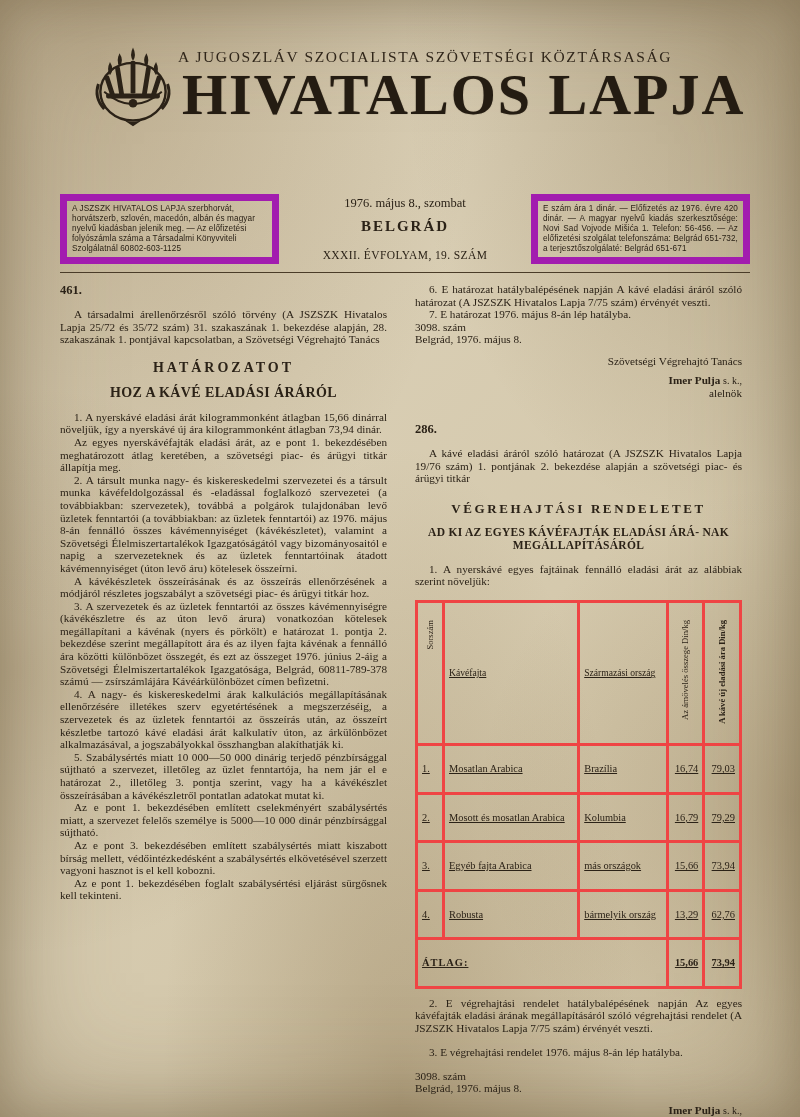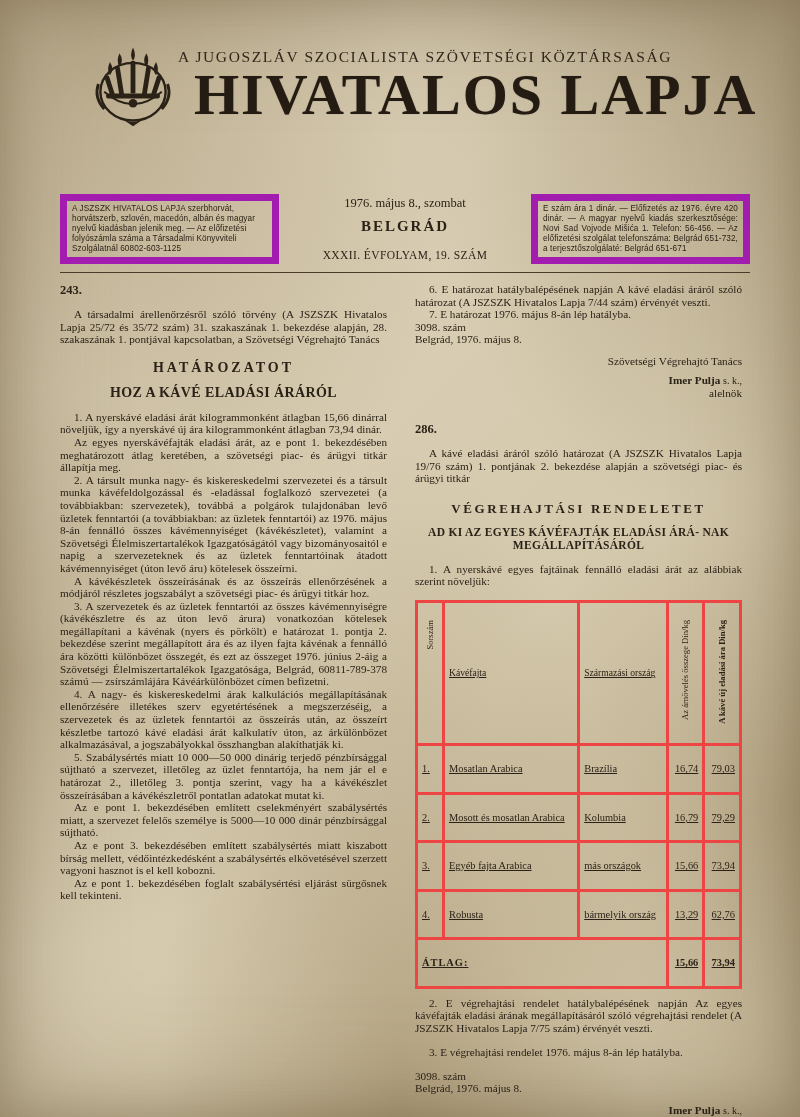--- a/index.html
+++ b/index.html
@@ -43,21 +43,20 @@
     color:#30261a;
     white-space:nowrap;
   }
   .bigtitle{
     position:absolute;left:122px;top:48px;
     font-size:58px;line-height:58px;letter-spacing:2px;
     font-family:"Liberation Serif", serif;
     font-weight:bold;color:#241c12;
     white-space:nowrap;
     text-shadow:0 0 1px rgba(40,30,18,.4);
-    margin-left:12px;
   }
   
   .infobar{
     position:relative;display:flex;justify-content:space-between;
     margin-top:6px;
   }
   .box{
     border:7px solid #a21caf;
     padding:3px 5px;
     font-size:8.2px;line-height:10px;
@@ -194,40 +193,40 @@
       <div class="d3">XXXII. ÉVFOLYAM, 19. SZÁM</div>
     </div>
     <div class="box box-right">E szám ára 1 dinár. — Előfizetés az 1976. évre 420 dinár. — A magyar nyelvű kiadás szerkesztősége: Novi Sad Vojvode Mišića 1. Telefon: 56-456. — Az előfizetési szolgálat telefonszáma: Belgrád 651-732, a terjesztőszolgálaté: Belgrád 651-671</div>
   </div>
 
   <div class="rule"></div>
 
   <div class="cols">
 
     <div class="col left">
-      <div class="artnum">243.</div>
+      <div class="artnum">461.</div>
       <p class="t">A társadalmi árellenőrzésről szóló törvény (A JSZSZK Hivatalos Lapja 25/72 és 35/72 szám) 31. szakaszának 1. bekezdése alapján, 28. szakaszának 1. pontjával kapcsolatban, a Szövetségi Végrehajtó Tanács</p>
 
       <div class="h-deter">HATÁROZATOT</div>
       <div class="h-sub">HOZ A KÁVÉ ELADÁSI ÁRÁRÓL</div>
 
       <p class="t">1. A nyerskávé eladási árát kilogrammonként átlagban 15,66 dinárral növeljük, így a nyerskávé új ára kilogrammonként átlagban 73,94 dinár.</p>
       <p class="t">Az egyes nyerskávéfajták eladási árát, az e pont 1. bekezdésében meghatározott átlag keretében, a szövetségi piac- és árügyi titkár állapítja meg.</p>
       <p class="t">2. A társult munka nagy- és kiskereskedelmi szervezetei és a társult munka kávéfeldolgozással és -eladással foglalkozó szervezetei (a továbbiakban: szervezetek), továbbá a polgárok tulajdonában levő üzletek fenntartói (a továbbiakban: az üzletek fenntartói) az 1976. május 8-án fennálló összes kávémennyiséget (kávékészletet), valamint a Szövetségi Élelmiszertartalékok Igazgatóságától vagy bizományosaitól e napig a szervezeteknek és az üzletek fenntartóinak átadott kávémennyiséget (úton levő áru) kötelesek összeírni.</p>
       <p class="t">A kávékészletek összeírásának és az összeírás ellenőrzésének a módjáról részletes jogszabályt a szövetségi piac- és árügyi titkár hoz.</p>
       <p class="t">3. A szervezetek és az üzletek fenntartói az összes kávémennyiségre (kávékészletre és az úton levő árura) vonatkozóan kötelesek megállapítani a kávénak (nyers és pörkölt) e határozat 1. pontja 2. bekezdése szerint megállapított ára és az ilyen fajta kávénak a fennálló ára közötti különbözet összegét, és ezt az összeget 1976. június 2-áig a Szövetségi Élelmiszertartalékok Igazgatósága, Belgrád, 60811-789-378 számú — zsírszámlájára Kávéárkülönbözet címen befizetni.</p>
       <p class="t">4. A nagy- és kiskereskedelmi árak kalkulációs megállapításának ellenőrzésére illetékes szerv egyetértésének a megszerzéséig, a szervezetek és az üzletek fenntartói az összeírás után, az összeírt készletbe tartozó kávé eladási árát kalkulatív úton, az árkülönbözet alkalmazásával, a jogszabályokkal összhangban alakíthatják ki.</p>
       <p class="t">5. Szabálysértés miatt 10 000—50 000 dinárig terjedő pénzbírsággal sújtható a szervezet, illetőleg az üzlet fenntartója, ha nem jár el e határozat 2., illetőleg 3. pontja szerint, vagy ha a kávékészlet összeírásában a kávékészletről pontatlan adatokat mutat ki.</p>
       <p class="t">Az e pont 1. bekezdésében említett cselekményért szabálysértés miatt, a szervezet felelős személye is 5000—10 000 dinár pénzbírsággal sújtható.</p>
       <p class="t">Az e pont 3. bekezdésében említett szabálysértés miatt kiszabott bírság mellett, védőintézkedésként a szabálysértés elkövetésével szerzett vagyoni hasznot is el kell kobozni.</p>
       <p class="t">Az e pont 1. bekezdésében foglalt szabálysértési eljárást sürgősnek kell tekinteni.</p>
     </div>
 
     <div class="col right">
-      <p class="t">6. E határozat hatálybalépésének napján A kávé eladási áráról szóló határozat (A JSZSZK Hivatalos Lapja 7/44 szám) érvényét veszti.</p>
+      <p class="t">6. E határozat hatálybalépésének napján A kávé eladási áráról szóló határozat (A JSZSZK Hivatalos Lapja 7/75 szám) érvényét veszti.</p>
       <p class="t">7. E határozat 1976. május 8-án lép hatályba.</p>
 
       <p class="t noind blk">3098. szám</p>
       <p class="t noind">Belgrád, 1976. május 8.</p>
 
       <div class="sig blk">
         <div>Szövetségi Végrehajtó Tanács</div>
         <div style="margin-top:6px;">
           <span class="nm">Imer Pulja</span>
           <span class="small">s. k.,</span>

